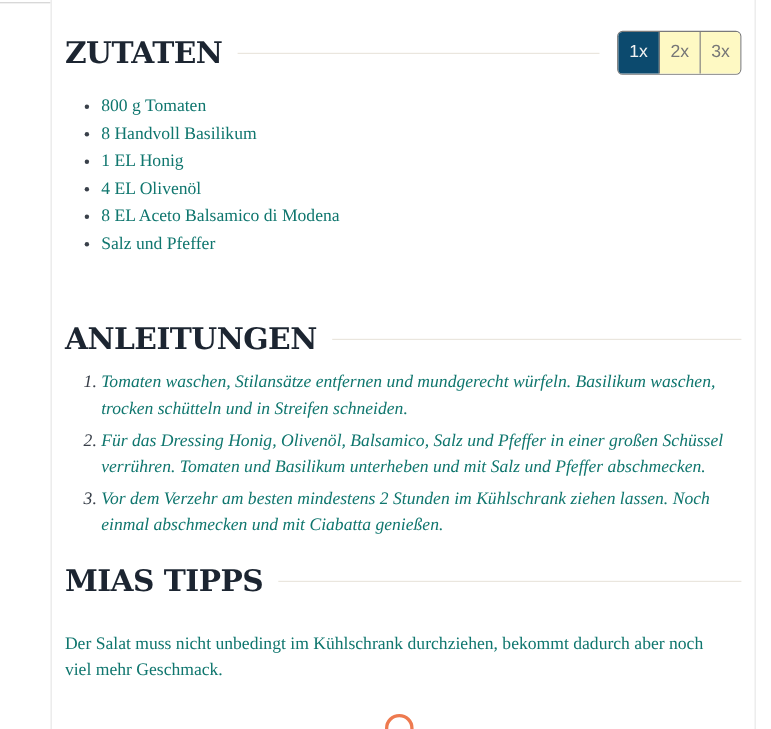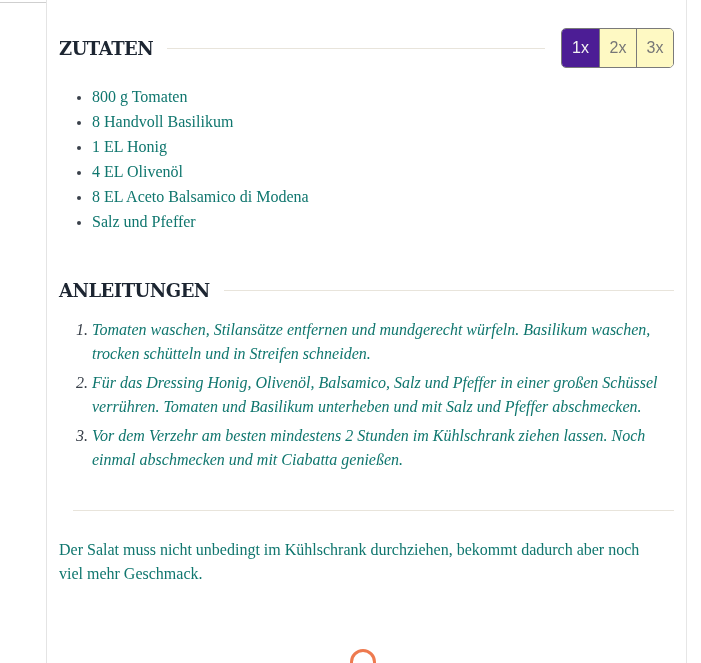--- a/index.html
+++ b/index.html
@@ -9,51 +9,51 @@
 
   .top-left-rule { position:absolute; left:0; top:2px; width:46px; height:1px;
                    background:#cfcfcf; }
 
   .card { position:absolute; left:46px; top:0; width:641px; height:663px;
           border-left:1px solid #e4e4e4; border-right:1px solid #e6e6e6;
           background:#ffffff; padding:0 12px; overflow:hidden; }
 
   .section-head { display:flex; align-items:center; }
   .section-title { font-family:"DejaVu Serif", serif; font-weight:bold;
-                   font-size:18px; letter-spacing:-0.5px; color:#1c2531;
+                   font-size:27px; letter-spacing:-0.5px; color:#1c2531;
                    white-space:nowrap; }
   .head-rule { flex:1; height:1px; background:#e8e4db; margin-left:14px; }
 
   .head-zutaten { margin-top:28px; height:40px; }
   .head-zutaten .head-rule { margin-right:16px; }
 
   .serving-group { display:flex; height:40px; border:1px solid #7a7a7a;
                    border-radius:5px; overflow:hidden; flex:0 0 auto; }
   .serving { width:37px; display:flex; align-items:center; justify-content:center;
              font-family:"Liberation Sans", sans-serif; font-size:16px;
              color:#777777; background:#fef9c3; border-left:1px solid #7a7a7a;
              cursor:pointer; }
   .serving:first-child { border-left:none; }
-  .serving.selected { background:#4c1d95; color:#f2f2f2; }
+  .serving.selected { background:#0c4a6e; color:#f2f2f2; }
 
   .body-text { font-size:16px; color:#0f766e; }
 
   ul.ingredients { margin-top:16px; padding-left:33px; list-style:disc; }
   ul.ingredients li { line-height:25px; }
   ul.ingredients li::marker { font-size:13px; color:#39404a; }
 
-  .head-anleitungen { margin-top:42px; height:28px; }
+  .head-anleitungen { margin-top:60px; height:28px; }
   .head-tipps { margin-top:24px; height:28px; }
 
   ol.steps { margin-top:14px; padding-left:33px; list-style:decimal;
              max-width:616px;font-style:italic; }
   ol.steps li { line-height:24px; margin-bottom:5px; }
   ol.steps li::marker { color:#39404a; }
 
-  p.tips-text { margin-top:14px; line-height:24px; max-width:605px; }
+  p.tips-text { margin-top:32px; line-height:24px; max-width:605px; }
 
   .decorative-ring { position:absolute; left:350px; top:649px; width:26px;
                      height:26px; border:3px solid #ee7a4f; border-radius:50%;
                      background:transparent; }
 </style>
 </head>
 <body>
 
 <div class="top-left-rule"></div>
 
@@ -83,20 +83,21 @@
     <div class="head-rule"></div>
   </div>
 
   <ol class="steps body-text">
     <li>Tomaten waschen, Stilansätze entfernen und mundgerecht würfeln. Basilikum waschen, trocken schütteln und in Streifen schneiden.</li>
     <li>Für das Dressing Honig, Olivenöl, Balsamico, Salz und Pfeffer in einer großen Schüssel verrühren. Tomaten und Basilikum unterheben und mit Salz und Pfeffer abschmecken.</li>
     <li>Vor dem Verzehr am besten mindestens 2 Stunden im Kühlschrank ziehen lassen. Noch einmal abschmecken und mit Ciabatta genießen.</li>
   </ol>
 
   <div class="section-head head-tipps">
+    <h2 class="section-title">MIAS TIPPS</h2>
     <div class="head-rule"></div>
   </div>
 
   <p class="tips-text body-text">Der Salat muss nicht unbedingt im Kühlschrank durchziehen, bekommt dadurch aber noch viel mehr Geschmack.</p>
 
 </div>
 
 <div class="decorative-ring"></div>
 
 </body></html>

